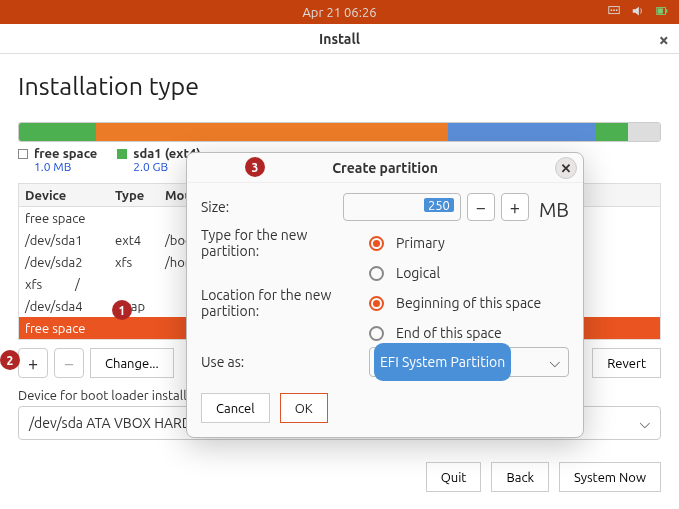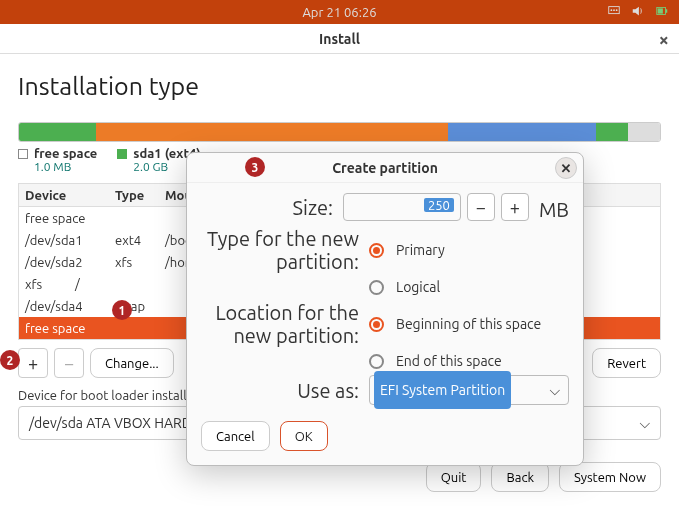--- a/index.html
+++ b/index.html
@@ -20,62 +20,62 @@
 .seg.g { background: #4caf50; }
 .seg.o { background: #ec7b27; }
 .seg.b { background: #5b8dd6; }
 .seg.gray { background: #ddd; }
 
 .legend { display: flex; gap: 20px; margin-bottom: 10px; font-size: 13px; }
 .legitem { display: flex; gap: 6px; }
 .sw { width: 10px; height: 10px; margin-top: 3px; border: 1px solid #888; }
 .sw.empty { background: #fff; }
 .sw.green { background: #4caf50; border-color: #4caf50; }
-.legitem .sub { color: #0f766e; font-size: 12px; display: block; }
+.legitem .sub { color: #1d4ed8; font-size: 12px; display: block; }
 
 .thead { display: flex; background: #f5f5f5; border: 1px solid #ddd; font-weight: 600; font-size: 13px; }
 .thead div { padding: 4px 6px; }
 .col1 { width: 90px; }
 .col2 { width: 50px; }
 .col3 { flex: 1; }
 .tbl { border: 1px solid #ddd; border-top: none; }
 .row { display: flex; font-size: 13px; padding: 2px 0; }
 .row div { padding: 2px 6px; }
 .row.sel { background: #e95420; color: #fff; }
 
 .btnrow { display: flex; gap: 6px; margin-top: 8px; }
 .sqbtn { width: 30px; height: 30px; border: 1px solid #ccc; background: #fff; border-radius: 4px; display: flex; align-items: center; justify-content: center; font-size: 18px; cursor: pointer; }
 .sqbtn.dis { color: #aaa; }
-.btn { height: 30px; padding: 0 14px; border: 1px solid #ccc; background: #fff; border-radius: 8px; cursor: pointer; font-size: 13px; }
+.btn { height: 30px; padding: 0 14px; border: 1px solid #ccc; background: #fff; border-radius: 0; cursor: pointer; font-size: 13px; }
 .spacer { flex: 1; }
 
 .bootlbl { margin-top: 10px; font-size: 13px; }
 .select { width: 100%; height: 34px; border: 1px solid #ccc; border-radius: 4px; background: #fff; margin-top: 4px; display: flex; align-items: center; padding: 0 10px; position: relative; font-size: 14px; }
 .select .chev { position: absolute; right: 10px; color: #555; }
 
 .footer { display: flex; gap: 10px; justify-content: flex-end; margin-top: 22px; }
 .btn.primary { }
 
 
 .modal { position: absolute; left: 186px; top: 152px; width: 398px; background: #fafafa; border: 1px solid #bbb; border-radius: 8px; box-shadow: 0 8px 32px rgba(0,0,0,.22); }
 .mtitle { height: 30px; display: flex; align-items: center; justify-content: center; font-weight: 700; position: relative; border-bottom: 1px solid #eee; }
 .mtitle .xclose { position: absolute; right: 6px; top: 4px; width: 22px; height: 22px; border-radius: 50%; border: 1px solid #ccc; display: flex; align-items: center; justify-content: center; font-size: 13px; cursor: pointer; background: #e9e5e3; }
 .mbody { padding: 10px 14px 14px 14px; }
 .mrow { display: flex; align-items: center; margin-bottom: 6px; }
-.mlabel { width: 168px; text-align: right; padding-right: 10px; font-size: 20px; }
+.mlabel { width: 168px; text-align: left; padding-right: 10px; font-size: 14px; }
 .mright { flex: 1; display: flex; align-items: flex-end; gap: 6px; }
 .sizein { width: 118px; height: 28px; border: 1px solid #bbb; border-radius: 4px; text-align: right; padding: 0 6px; position: relative; }
 .sizein .val { position: absolute; right: 6px; top: 4px; background: #4a90d9; color: #fff; padding: 0 4px; border-radius: 2px; font-size: 13px; }
 .sqbtn2 { width: 28px; height: 28px; border: 1px solid #bbb; border-radius: 4px; display: flex; align-items: center; justify-content: center; background: #fff; font-size: 18px; cursor: pointer; }
 .unit { font-size: 20px; margin-left: 4px; }
 .radio { width: 15px; height: 15px; border: 2px solid #888; border-radius: 50%; display: inline-flex; align-items: center; justify-content: center; margin-right: 6px; }
 .radio.on { border-color: #e95420; }
 .radio.on::after { content: ""; width: 7px; height: 7px; background: #e95420; border-radius: 50%; }
 .useas { width: 200px; height: 30px; border: 1px solid #bbb; border-radius: 4px; display: flex; align-items: center; position: relative; }
-.useas .txt { background: #4a90d9; color: #fff; padding: 11px 6px; margin-left: 4px; border-radius: 4px; font-size: 14px; }
+.useas .txt { background: #4a90d9; color: #fff; padding: 11px 6px; margin-left: 4px; border-radius: 9px; font-size: 14px; }
 .useas .chev { position: absolute; right: 8px; color: #555; }
 .mfooter { display: flex; gap: 10px; justify-content: flex-start; margin-top: 16px; }
 .okbtn { border: 1.5px solid #d9532b; color: #222; }
 
 
 .badge { position: absolute; width: 20px; height: 20px; background: #b02626; color: #fff; border-radius: 50%; display: flex; align-items: center; justify-content: center; font-size: 12px; font-weight: 600; z-index: 50; }
 </style>
 </head>
 <body>
 

